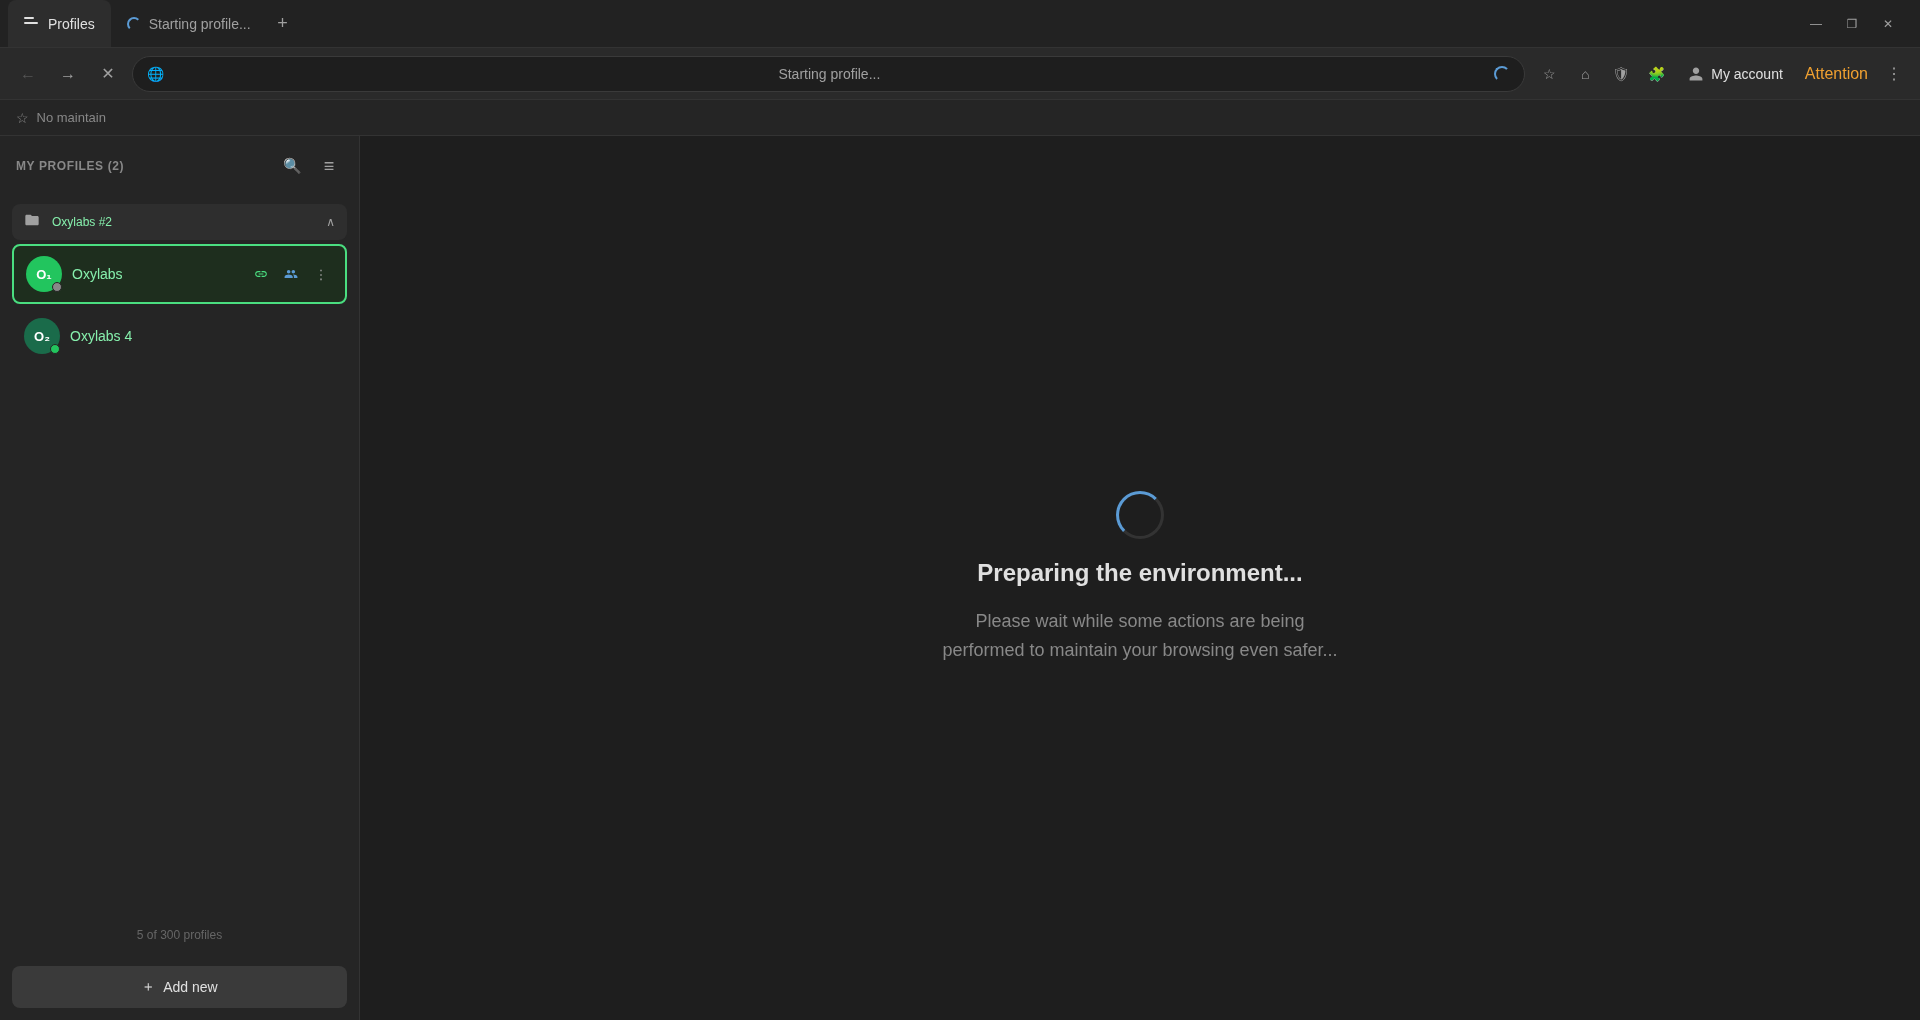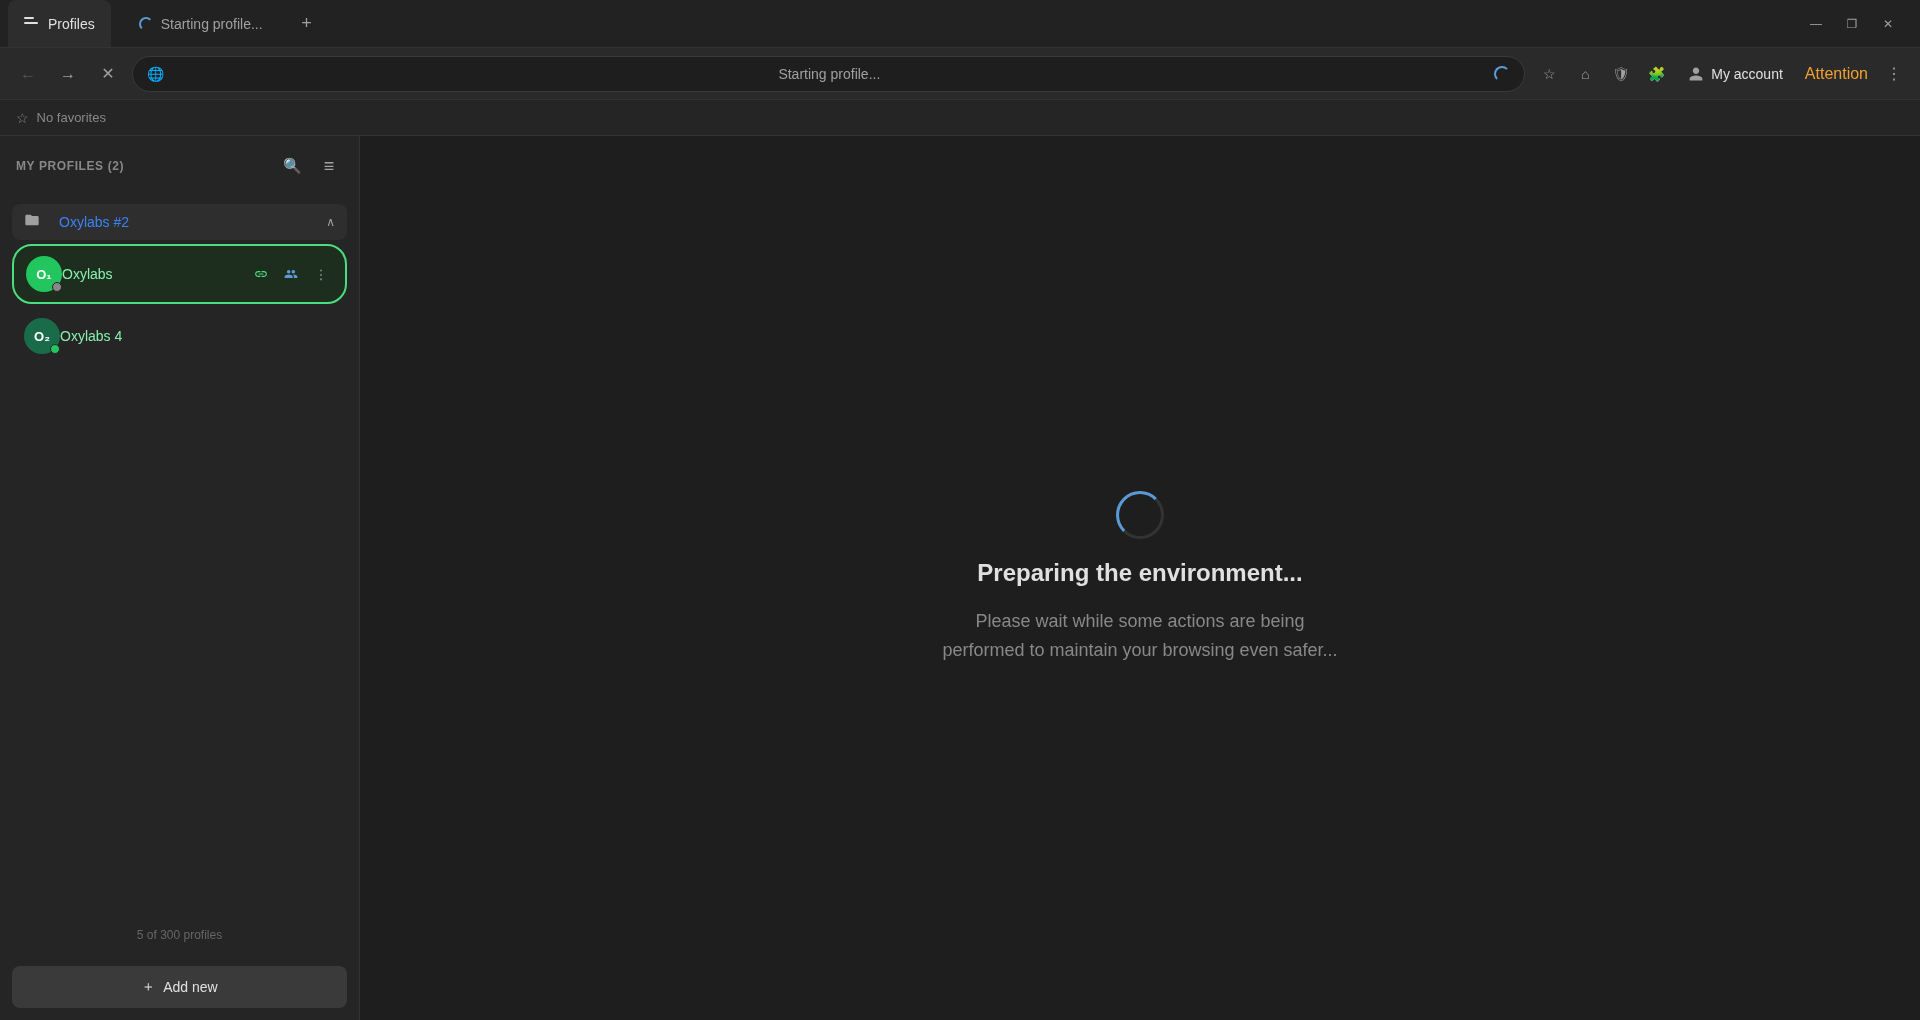--- a/index.html
+++ b/index.html
@@ -22,21 +22,20 @@
       height: 48px;
       padding: 0 8px;
       flex-shrink: 0;
       border-bottom: 1px solid #333;
     }
     .tab-area {
       display: flex;
       align-items: center;
       flex: 1;
       height: 100%;
-      gap: 12px;
     }
     .tab-profiles {
       display: flex;
       align-items: center;
       gap: 8px;
       padding: 0 16px;
       height: 100%;
       background: #2d2d2d;
       border-radius: 8px 8px 0 0;
       cursor: pointer;
@@ -302,39 +301,40 @@
       justify-content: space-between;
       padding: 8px 12px;
       background: #2e2e2e;
       border-radius: 8px;
       cursor: pointer;
       margin-bottom: 4px;
     }
     .group-header-left {
       display: flex;
       align-items: center;
-      gap: 19px;
-      font-size: 14px;
-      color: #3b82f6;
+      gap: 12px;
+      font-size: 12px;
+      color: #86efac;
     }
     .folder-icon {
       font-size: 16px;
       color: #a0a0a0;
     }
     .chevron-icon {
       font-size: 12px;
       color: #a0a0a0;
     }
 
     
     .profile-item {
       display: flex;
       align-items: center;
+      gap: 10px;
       padding: 10px 12px;
-      border-radius: 20px;
+      border-radius: 8px;
       cursor: pointer;
       margin-bottom: 4px;
       position: relative;
     }
     .profile-item.active {
       border: 2px solid #4ade80;
       background: #1e2e1e;
     }
 
     .profile-avatar {
@@ -531,21 +531,21 @@
       <span>Attention</span>
     </div>
     <div class="menu-dots-btn">
       <span>⋮</span>
     </div>
   </div>
 </div>
 
 <div class="favorites-bar">
   <span class="star-icon">☆</span>
-  <span>No favorites</span>
+  <span>No maintain</span>
 </div>
 
 <div class="main-content">
 
   <div class="sidebar">
 
     <div class="sidebar-header">
       <span class="sidebar-title">MY PROFILES (2)</span>
       <div class="sidebar-header-icons">
         <div class="sidebar-icon-btn">

